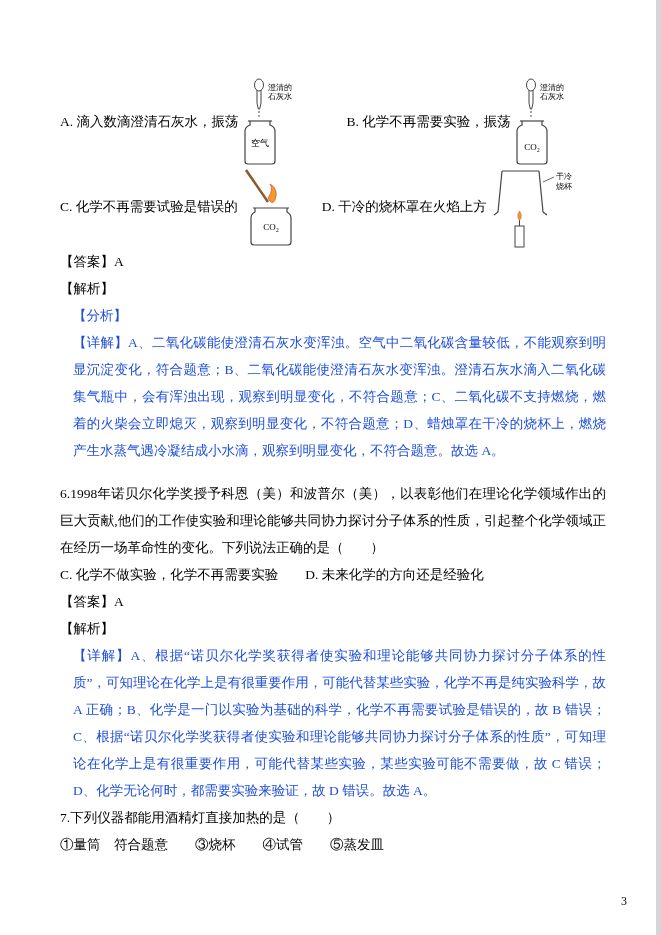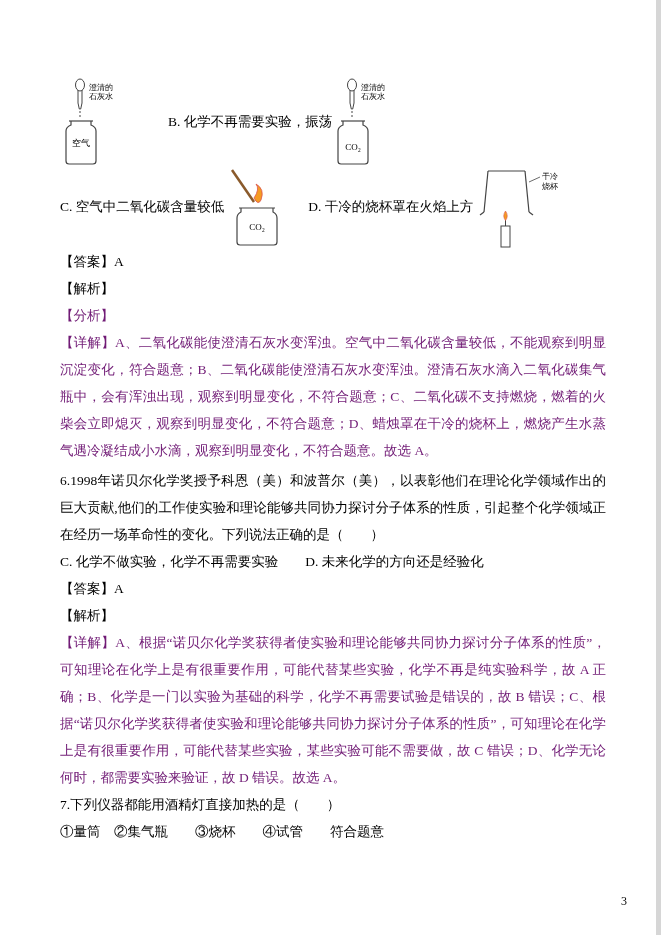--- a/index.html
+++ b/index.html
@@ -18,47 +18,48 @@
   .edge-strip {
     position:absolute; right:0; top:0; width:5px; height:935px;
     background:#d6d6d6;
   }
   .para {
     font-size:13.5px;
     line-height:27px;
     text-align:justify;
     word-break:break-all;
   }
-  .red { color:#701a75; }
+  .red { color:#1d4ed8;margin-left:13px; }
   .blabel { font-weight:normal; }
   .opt-row {
     display:flex;
     align-items:center;
   }
   .opt { display:flex; align-items:center; }
   .opt-text { font-size:13.5px; white-space:nowrap; }
   .row1 { height:88px; }
   .row2 { height:82px; }
   .gapB { margin-left:28px; }
   .gapD { margin-left:20px; }
   svg text { font-family:"Liberation Serif","DejaVu Serif",serif; fill:#000; }
-  .q6stem { margin-top:3px; }
+  .q6stem { margin-top:16px; }
   .q7 { margin-top:0; }
   .page-number {
     position:absolute; right:34px; bottom:26px;
     font-size:12px;
   }
 </style>
 </head>
 <body>
 
 <div class="page">
 
   <div class="opt-row row1">
     <div class="opt">
+      <span class="opt-text">A. 滴入数滴澄清石灰水，振荡</span>
       <svg width="80" height="88" viewBox="0 0 80 88">
         <g stroke="#444" fill="none" stroke-width="1">
           <ellipse cx="20" cy="7" rx="4.5" ry="6"></ellipse>
           <path d="M18,12 L18,25 L19.3,31 L20.7,31 L22,25 L22,12"></path>
           <line x1="20" y1="33" x2="20" y2="35"></line>
           <line x1="20" y1="37" x2="20" y2="39"></line>
         </g>
         <text x="29" y="12" font-size="8">澄清的</text>
         <text x="29" y="21" font-size="8">石灰水</text>
         <g stroke="#444" fill="none" stroke-width="1.2">
@@ -83,21 +84,21 @@
           <line x1="9" y1="43" x2="33" y2="43"></line>
           <path d="M11,43 L11,47 Q6,49 6,53 L6,83 Q6,86 9,86 L33,86 Q36,86 36,83 L36,53 Q36,49 31,47 L31,43"></path>
         </g>
         <text x="21" y="72" font-size="9" text-anchor="middle">CO₂</text>
       </svg>
     </div>
   </div>
 
   <div class="opt-row row2">
     <div class="opt">
-      <span class="opt-text">C. 空气中二氧化碳含量较低</span>
+      <span class="opt-text">C. 化学不再需要试验是错误的</span>
       <svg width="64" height="82" viewBox="0 0 64 82">
         <line x1="8" y1="4" x2="30" y2="36" stroke="#8a5a2b" stroke-width="2.5"></line>
         <path d="M30,32 q6,-9 2,-14 q9,5 5,16 q-3,6 -7,-2" fill="#f59b23" stroke="#d9534f" stroke-width="0.8"></path>
         <g stroke="#444" fill="none" stroke-width="1.2">
           <line x1="15" y1="42" x2="51" y2="42"></line>
           <path d="M17,42 L17,46 Q13,48 13,52 L13,76 Q13,79 16,79 L50,79 Q53,79 53,76 L53,52 Q53,48 49,46 L49,42"></path>
         </g>
         <text x="33" y="64" font-size="9" text-anchor="middle">CO₂</text>
       </svg>
     </div>
@@ -128,18 +129,18 @@
   <p class="para red"><span class="blabel">【分析】</span></p>
   <p class="para red"><span class="blabel">【详解】</span><span>A、二氧化碳能使澄清石灰水变浑浊。空气中二氧化碳含量较低，不能观察到明显沉淀变化，符合题意；B、二氧化碳能使澄清石灰水变浑浊。澄清石灰水滴入二氧化碳集气瓶中，会有浑浊出现，观察到明显变化，不符合题意；C、二氧化碳不支持燃烧，燃着的火柴会立即熄灭，观察到明显变化，不符合题意；D、蜡烛罩在干冷的烧杯上，燃烧产生水蒸气遇冷凝结成小水滴，观察到明显变化，不符合题意。故选 A。</span></p>
 
   <p class="para q6stem">6.1998年诺贝尔化学奖授予科恩（美）和波普尔（美），以表彰他们在理论化学领域作出的巨大贡献,他们的工作使实验和理论能够共同协力探讨分子体系的性质，引起整个化学领域正在经历一场革命性的变化。下列说法正确的是（　　）</p>
   <p class="para">C. 化学不做实验，化学不再需要实验　　D. 未来化学的方向还是经验化</p>
   <p class="para"><span class="blabel">【答案】</span><span>A</span></p>
   <p class="para"><span class="blabel">【解析】</span></p>
   <p class="para red"><span class="blabel">【详解】</span><span>A、根据“诺贝尔化学奖获得者使实验和理论能够共同协力探讨分子体系的性质”，可知理论在化学上是有很重要作用，可能代替某些实验，化学不再是纯实验科学，故 A 正确；B、化学是一门以实验为基础的科学，化学不再需要试验是错误的，故 B 错误；C、根据“诺贝尔化学奖获得者使实验和理论能够共同协力探讨分子体系的性质”，可知理论在化学上是有很重要作用，可能代替某些实验，某些实验可能不需要做，故 C 错误；D、化学无论何时，都需要实验来验证，故 D 错误。故选 A。</span></p>
 
   <p class="para q7">7.下列仪器都能用酒精灯直接加热的是（　　）</p>
-  <p class="para">①量筒　②集气瓶　　③烧杯　　④试管　　符合题意</p>
+  <p class="para">①量筒　符合题意　　③烧杯　　④试管　　⑤蒸发皿</p>
 
 </div>
 
 <div class="edge-strip"></div>
 <div class="page-number">3</div>
 
 </body></html>

